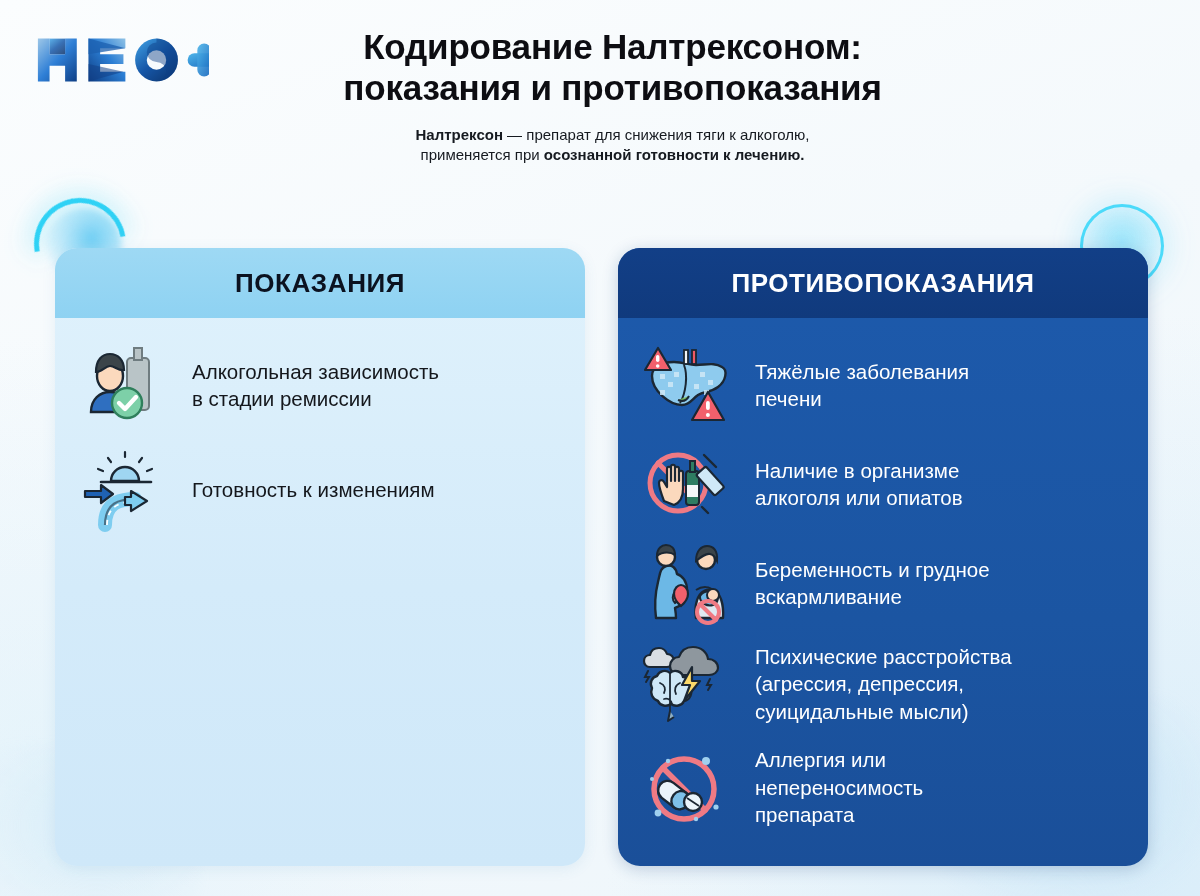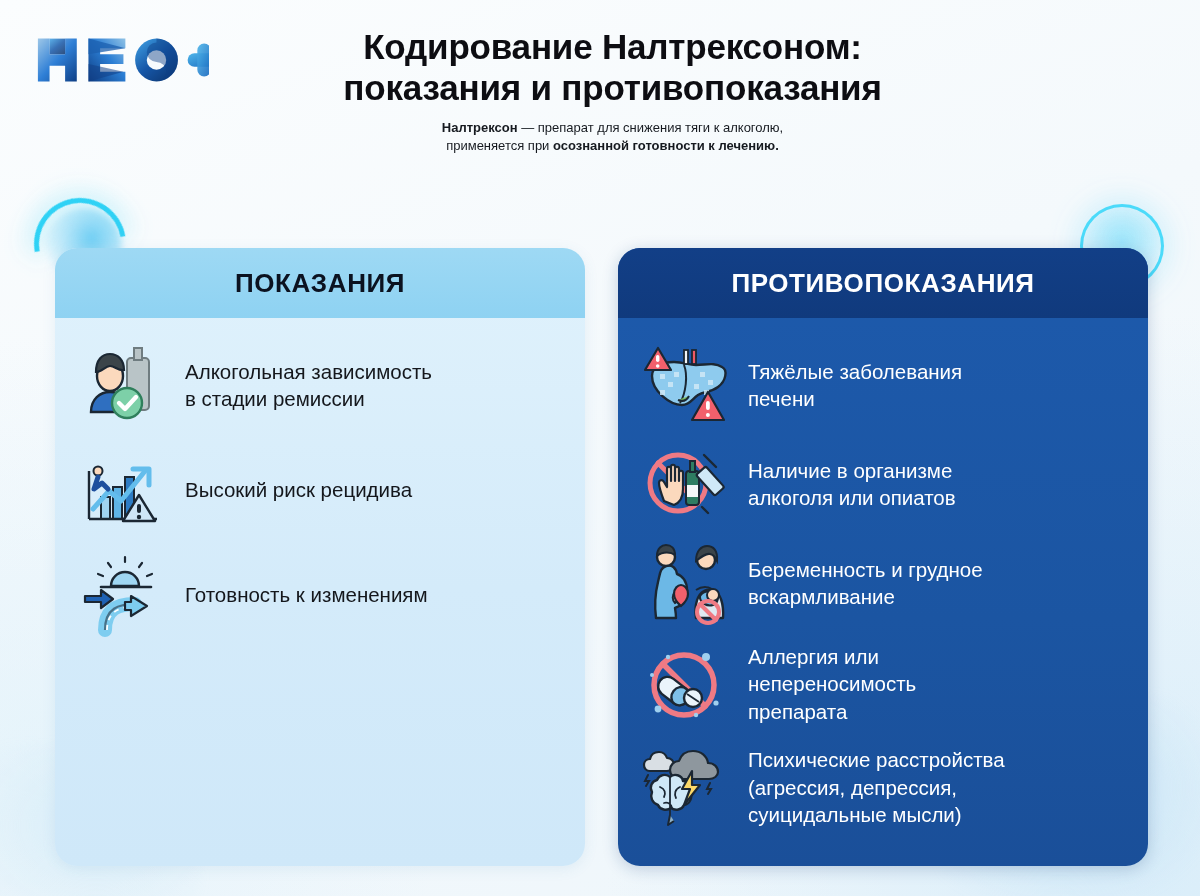--- a/index.html
+++ b/index.html
@@ -83,22 +83,22 @@
     text-align: center;
   }
   .title {
     font-size: 35px;
     font-weight: 700;
     color: #0d0d12;
     line-height: 1.18;
     letter-spacing: -0.2px;
   }
   .subtitle {
-    margin-top: 10px;
-    font-size: 13px;
+    margin-top: 16px;
+    font-size: 15px;
     color: #161a20;
     line-height: 1.38;
   }
   .subtitle b { font-weight: 700; }
 
   
   .card {
     position: absolute;
     top: 248px;
     width: 530px;
@@ -115,21 +115,21 @@
     font-size: 26px; font-weight: 700; letter-spacing: 0.6px;
   }
   .card-left .card-header  { background: linear-gradient(180deg, #9ed9f4 0%, #8ed2f2 100%); color: #0b1220; }
   .card-right .card-header { background: linear-gradient(180deg, #123f87 0%, #103a7d 100%); color: #ffffff; }
 
   .card-body { padding: 22px 26px 0 26px; }
 
   .item {
     display: flex;
     align-items: center;
-    gap: 18px;
+    gap: 25px;
     min-height: 88px;
     padding: 6px 0;
   }
   .card-left  .item { margin-bottom: 15px; }
   .card-right .item { margin-bottom: 9px; }
 
   .item-icon {
     flex: 0 0 86px;
     width: 86px; height: 78px;
     display: flex; align-items: center; justify-content: center;
@@ -224,39 +224,20 @@
             <path d="M15 26 c0-12 6-18 14-18 s14 6 14 16 c-6 1-9-4-14-4 s-8 6-14 6 Z" fill="#3b4449" stroke="#1b2733" stroke-width="2.2"></path>
             <circle cx="46" cy="57" r="15" fill="#7dd0a8" stroke="#2f7f5c" stroke-width="2.4"></circle>
             <path d="M38 57 l6 6 11-12" fill="none" stroke="#fff" stroke-width="4.4" stroke-linecap="round" stroke-linejoin="round"></path>
           </svg>
         </span>
         <span class="item-text">Алкогольная зависимость
 в стадии ремиссии</span>
       </div>
 
 
-      <div class="item">
-        <span class="item-icon">
-          <svg viewBox="0 0 86 78">
-            <rect x="20" y="46" width="9" height="22" fill="#9fd3f0" stroke="#1b2733" stroke-width="2"></rect>
-            <rect x="32" y="36" width="9" height="32" fill="#5fb4e6" stroke="#1b2733" stroke-width="2"></rect>
-            <rect x="44" y="26" width="9" height="42" fill="#2d7cc4" stroke="#1b2733" stroke-width="2"></rect>
-            <path d="M8 68 V20" stroke="#1b2733" stroke-width="2.4"></path>
-            <path d="M8 68 H76" stroke="#1b2733" stroke-width="2.4"></path>
-            <path d="M12 58 L28 40 L40 50 L64 20" fill="none" stroke="#63bdec" stroke-width="5" stroke-linecap="round" stroke-linejoin="round"></path>
-            <path d="M52 18 h16 v16" fill="none" stroke="#63bdec" stroke-width="5" stroke-linecap="round" stroke-linejoin="round"></path>
-            <circle cx="17" cy="20" r="4.5" fill="#fbd9bd" stroke="#1b2733" stroke-width="2"></circle>
-            <path d="M17 26 l-4 12 l8-6 l6 6" fill="none" stroke="#1d4f9e" stroke-width="5" stroke-linecap="round" stroke-linejoin="round"></path>
-            <path d="M58 44 L74 70 H42 Z" fill="#cfe6f7" stroke="#1b2733" stroke-width="2.4" stroke-linejoin="round"></path>
-            <rect x="56" y="53" width="4" height="9" rx="2" fill="#1b2733"></rect>
-            <circle cx="58" cy="66" r="2.2" fill="#1b2733"></circle>
-          </svg>
-        </span>
-        <span class="item-text">Высокий риск рецидива</span>
-      </div>
 
 
       <div class="item">
         <span class="item-icon">
           <svg viewBox="0 0 86 78">
             <path d="M30 30 a14 14 0 0 1 28 0 Z" fill="#9fd6f2" stroke="#1b2733" stroke-width="2.4" stroke-linejoin="round"></path>
             <path d="M44 6 v-5 M30 11 l-3-4 M58 11 l3-4 M22 20 l-5-2 M66 20 l5-2" stroke="#1b2733" stroke-width="2.2" stroke-linecap="round"></path>
             <path d="M20 31 H70" stroke="#1b2733" stroke-width="2.6" stroke-linecap="round"></path>
             <path d="M24 74 c0-22 14-26 30-26" fill="none" stroke="#7ecdf0" stroke-width="14" stroke-linecap="round"></path>
             <path d="M24 74 c0-22 14-26 30-26" fill="none" stroke="#1b2733" stroke-width="2.2" stroke-dasharray="0" opacity="0.55"></path>
@@ -341,20 +322,38 @@
             <path d="M56 60 L72 76" stroke="#ef7a84" stroke-width="4" stroke-linecap="round"></path>
           </svg>
         </span>
         <span class="item-text">Беременность и грудное
 вскармливание</span>
       </div>
 
       <div class="item">
         <span class="item-icon">
           <svg viewBox="0 0 86 78">
+            <path d="M6 22 c-4 0-6-3-6-6 c0-4 3-6 6-6 c1-5 5-7 9-7 c4 0 7 3 8 6 c4 0 7 3 7 7 c0 3-3 6-7 6 Z" fill="#d9dfe4" stroke="#1b2733" stroke-width="2.2" stroke-linejoin="round"></path>
+            <path d="M36 30 c-6 0-10-4-10-9 c0-5 4-9 9-9 c2-6 7-10 14-10 c8 0 14 5 15 12 c6 0 10 4 10 9 c0 4-4 7-9 7 Z" fill="#8e979e" stroke="#1b2733" stroke-width="2.2" stroke-linejoin="round"></path>
+            <path d="M4 26 l-3 6 h4 l-3 5" fill="none" stroke="#1b2733" stroke-width="2" stroke-linecap="round"></path>
+            <path d="M66 34 l-3 6 h4 l-3 5" fill="none" stroke="#1b2733" stroke-width="2" stroke-linecap="round"></path>
+            <path d="M14 56 c-6-2-8-8-6-13 c-3-5 0-11 5-12 c2-5 9-7 13-3 c4-4 12-2 13 4 c6 0 9 6 7 11 c3 5 0 12-6 13 c-2 5-9 6-13 3 c-4 3-11 2-13-3 Z" fill="#cfe8f7" stroke="#1b2733" stroke-width="2.4" stroke-linejoin="round"></path>
+            <path d="M26 28 v38 M16 38 c5 2 6 6 4 10 M36 38 c-5 2-6 7-4 11 M20 54 c4-1 7 1 8 5" fill="none" stroke="#1b2733" stroke-width="1.8" stroke-linecap="round"></path>
+            <path d="M26 66 l-2 10 l6-4" fill="#8fb0c4" stroke="#1b2733" stroke-width="2" stroke-linejoin="round"></path>
+            <path d="M48 22 l-10 18 h8 l-6 16 l16-20 h-8 Z" fill="#fbd96a" stroke="#1b2733" stroke-width="2.2" stroke-linejoin="round"></path>
+          </svg>
+        </span>
+        <span class="item-text">Психические расстройства
+(агрессия, депрессия,
+суицидальные мысли)</span>
+      </div>
+
+      <div class="item">
+        <span class="item-icon">
+          <svg viewBox="0 0 86 78">
             <circle cx="40" cy="40" r="30" fill="none" stroke="#ef7a84" stroke-width="5.5"></circle>
             <path d="M19 19 L61 61" stroke="#ef7a84" stroke-width="5.5" stroke-linecap="round"></path>
             <rect x="22" y="28" width="34" height="19" rx="9.5" transform="rotate(38 22 28)" fill="#eaf4fb" stroke="#1b2733" stroke-width="2.4"></rect>
             <path d="M31 42 a9.5 9.5 0 0 1 13.4-13.4 l-0 0 Z" fill="none"></path>
             <path d="M35.6 33.5 l13.4 13.4 a9.5 9.5 0 0 1 -13.4 13.4 Z" fill="#7ec0e8" opacity="0.0"></path>
             <g transform="rotate(38 22 28)">
               <rect x="39" y="28" width="17" height="19" rx="9.5" fill="#7ec0e8" stroke="#1b2733" stroke-width="2.4"></rect>
             </g>
             <circle cx="49" cy="53" r="9" fill="#eaf4fb" stroke="#1b2733" stroke-width="2.4"></circle>
             <path d="M43 49 l12 8" stroke="#1b2733" stroke-width="1.8"></path>
@@ -366,34 +365,16 @@
               <circle cx="52" cy="70" r="2.2"></circle>
                 <circle cx="8" cy="30" r="2"></circle>
             </g>
           </svg>
         </span>
         <span class="item-text">Аллергия или
 непереносимость
 препарата</span>
       </div>
 
-      <div class="item">
-        <span class="item-icon">
-          <svg viewBox="0 0 86 78">
-            <path d="M6 22 c-4 0-6-3-6-6 c0-4 3-6 6-6 c1-5 5-7 9-7 c4 0 7 3 8 6 c4 0 7 3 7 7 c0 3-3 6-7 6 Z" fill="#d9dfe4" stroke="#1b2733" stroke-width="2.2" stroke-linejoin="round"></path>
-            <path d="M36 30 c-6 0-10-4-10-9 c0-5 4-9 9-9 c2-6 7-10 14-10 c8 0 14 5 15 12 c6 0 10 4 10 9 c0 4-4 7-9 7 Z" fill="#8e979e" stroke="#1b2733" stroke-width="2.2" stroke-linejoin="round"></path>
-            <path d="M4 26 l-3 6 h4 l-3 5" fill="none" stroke="#1b2733" stroke-width="2" stroke-linecap="round"></path>
-            <path d="M66 34 l-3 6 h4 l-3 5" fill="none" stroke="#1b2733" stroke-width="2" stroke-linecap="round"></path>
-            <path d="M14 56 c-6-2-8-8-6-13 c-3-5 0-11 5-12 c2-5 9-7 13-3 c4-4 12-2 13 4 c6 0 9 6 7 11 c3 5 0 12-6 13 c-2 5-9 6-13 3 c-4 3-11 2-13-3 Z" fill="#cfe8f7" stroke="#1b2733" stroke-width="2.4" stroke-linejoin="round"></path>
-            <path d="M26 28 v38 M16 38 c5 2 6 6 4 10 M36 38 c-5 2-6 7-4 11 M20 54 c4-1 7 1 8 5" fill="none" stroke="#1b2733" stroke-width="1.8" stroke-linecap="round"></path>
-            <path d="M26 66 l-2 10 l6-4" fill="#8fb0c4" stroke="#1b2733" stroke-width="2" stroke-linejoin="round"></path>
-            <path d="M48 22 l-10 18 h8 l-6 16 l16-20 h-8 Z" fill="#fbd96a" stroke="#1b2733" stroke-width="2.2" stroke-linejoin="round"></path>
-          </svg>
-        </span>
-        <span class="item-text">Психические расстройства
-(агрессия, депрессия,
-суицидальные мысли)</span>
-      </div>
-
     </div>
   </div>
 
 </div>
 
 </body></html>

